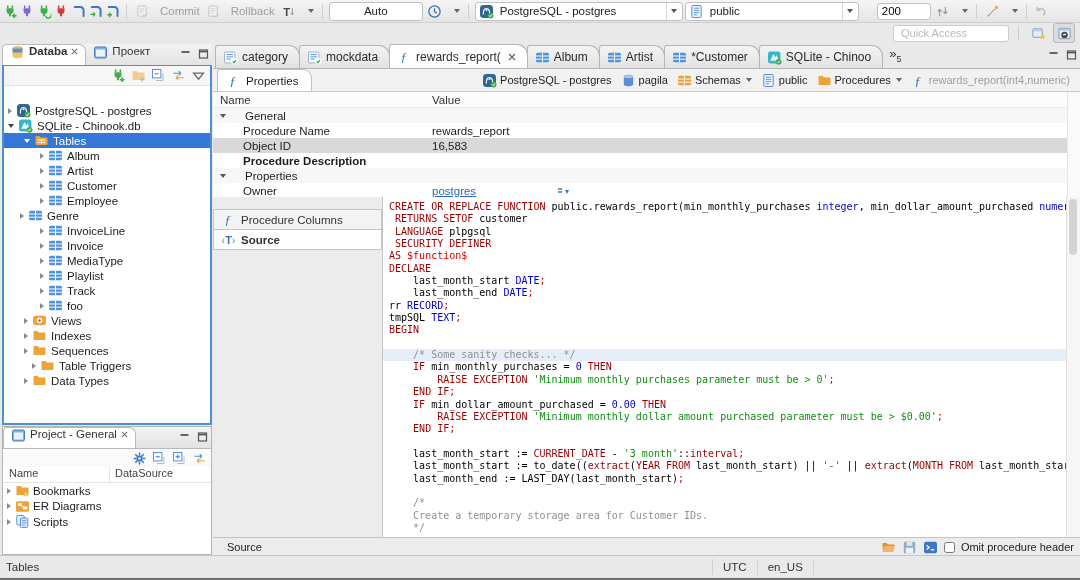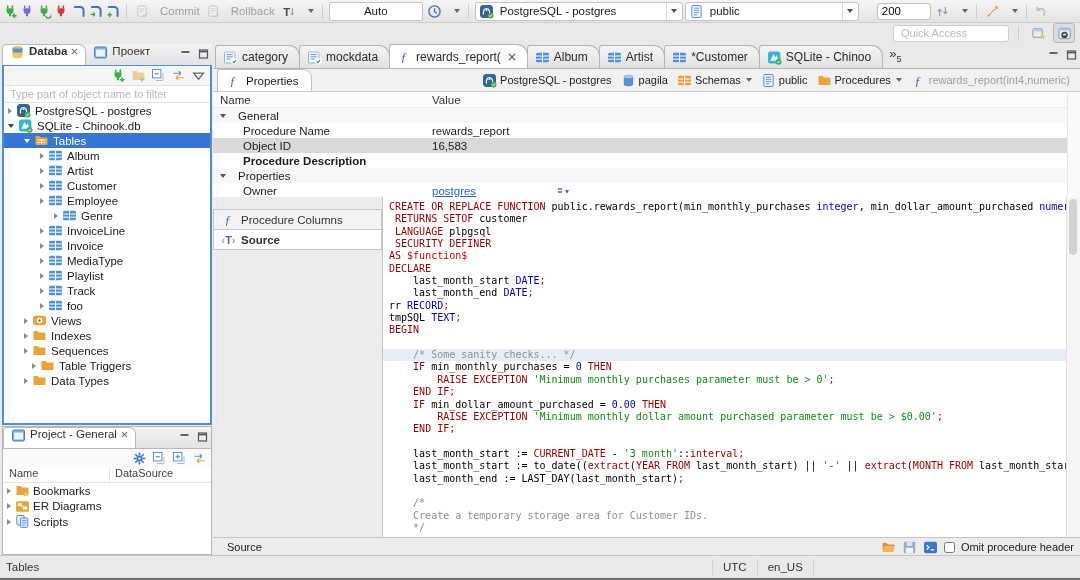--- a/index.html
+++ b/index.html
@@ -79,21 +79,21 @@
   .crumb{display:flex;align-items:center;gap:3px;font-size:11px;color:#222;white-space:nowrap;}
   .crumb.muted{color:#9e9e9e;}
   
   #propwrap{height:105px;background:#fff;border-bottom:1px solid #c9c9c9;position:relative;font-size:11.5px;overflow:hidden;}
   .phead{height:15px;display:flex;align-items:center;color:#333;background:#fcfcfc;border-bottom:1px solid #ececec;}
   .phead .c1{width:215px;padding-left:7px;box-sizing:border-box;}
   .prow{height:15px;display:flex;align-items:center;}
   .prow:nth-child(odd){background:#f7f7f7;}
   .prow.sel2{background:#d9d9d9;}
   .prow .c1{width:215px;display:flex;align-items:center;box-sizing:border-box;}
-  .prow .c1.grp{padding-left:7px;gap:12px;}
+  .prow .c1.grp{padding-left:7px;gap:19px;}
   .prow .c1.chld{padding-left:30px;}
   .prow .c2,.phead .c2{flex:1;padding-left:4px;}
   .prow .bold{font-weight:bold;}
   .vlink{color:#2a66c8;text-decoration:underline;}
   .garr{width:0;height:0;border-left:3.5px solid transparent;border-right:3.5px solid transparent;border-top:4.5px solid #555;}
   .vsb{position:absolute;right:0;top:0;bottom:0;width:12px;background:#fafafa;border-left:1px solid #e6e6e6;}
   
   #subarea{position:absolute;left:0;right:0;top:153px;bottom:18px;display:flex;}
   #rail{width:170px;background:#ececec;border-right:1px solid #c4c4c4;padding-top:13px;box-sizing:border-box;flex:0 0 auto;}
   .stab{height:19px;display:flex;align-items:center;gap:5px;padding:0 7px;border:1px solid #c6c6c6;background:#f3f3f3;font-size:11.5px;color:#333;margin-top:-1px;}
@@ -354,21 +354,20 @@
               <path d="M2.5 4.6h8M10.5 4.6 8.3 2.4M10.5 4.6 8.3 6.8" stroke="#5b8fd4" stroke-width="1.3" fill="none"></path>
               <path d="M13.5 9.4h-8M5.5 9.4l2.2-2.2M5.5 9.4l2.2 2.2" stroke="#e8a33d" stroke-width="1.3" fill="none"></path>
             </svg>
           </span>
         <span class="ic">
             <svg viewBox="0 0 12 12">
               <path d="M2 4h8L6 9z" fill="none" stroke="#666"></path>
             </svg>
           </span>
       </div>
-      <input id="nav-filter" placeholder="Type part of object name to filter" style="">
       <div id="nav-tree">
           <div class="trow" style="padding-left:4px">
             <span class="arr"></span>
             <span class="ic">
               <svg viewBox="0 0 15 15">
                 <rect x="1" y="1" width="13" height="13" rx="3.4" fill="#336791"></rect>
                 <path d="M4.4 10.5c-.5-2.8.6-6 3.1-6s3.6 3.2 3.1 6" fill="none" stroke="#fff" stroke-width="1.2"></path>
                 <circle cx="7.5" cy="6.2" r=".9" fill="#fff"></circle>
                 <circle cx="11.6" cy="11.6" r="2.9" fill="#3fae49"></circle>
                 <path d="M10.2 11.6l1 1 1.7-2.1" stroke="#fff" stroke-width="1" fill="none"></path>
@@ -431,21 +430,21 @@
           <div class="trow" style="padding-left:36px">
             <span class="arr"></span>
             <span class="ic">
               <svg viewBox="0 0 15 15">
                 <rect x="1" y="2.8" width="13" height="9.4" rx="1.5" fill="#4d93d9"></rect>
                 <path d="M1 6h13M1 9.2h13M7.5 2.8v9.4" stroke="#fff" stroke-width="1"></path>
               </svg>
             </span>
             <span class="tl">Employee</span>
           </div>
-          <div class="trow" style="padding-left:50px">
+          <div class="trow" style="padding-left:16px">
             <span class="arr"></span>
             <span class="ic">
               <svg viewBox="0 0 15 15">
                 <rect x="1" y="2.8" width="13" height="9.4" rx="1.5" fill="#4d93d9"></rect>
                 <path d="M1 6h13M1 9.2h13M7.5 2.8v9.4" stroke="#fff" stroke-width="1"></path>
               </svg>
             </span>
             <span class="tl">Genre</span>
           </div>
           <div class="trow" style="padding-left:36px">

